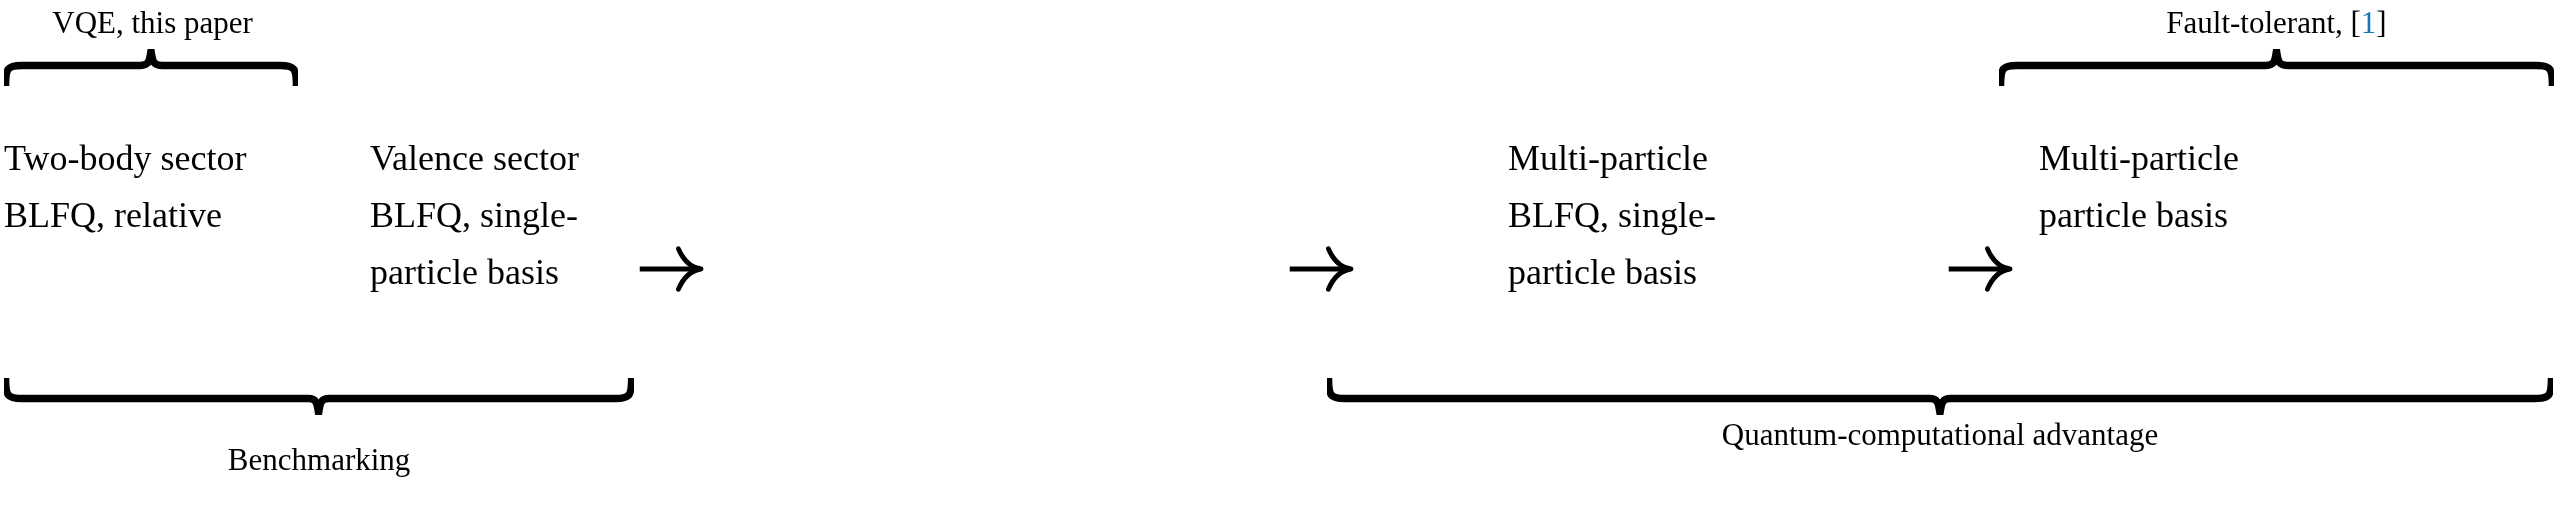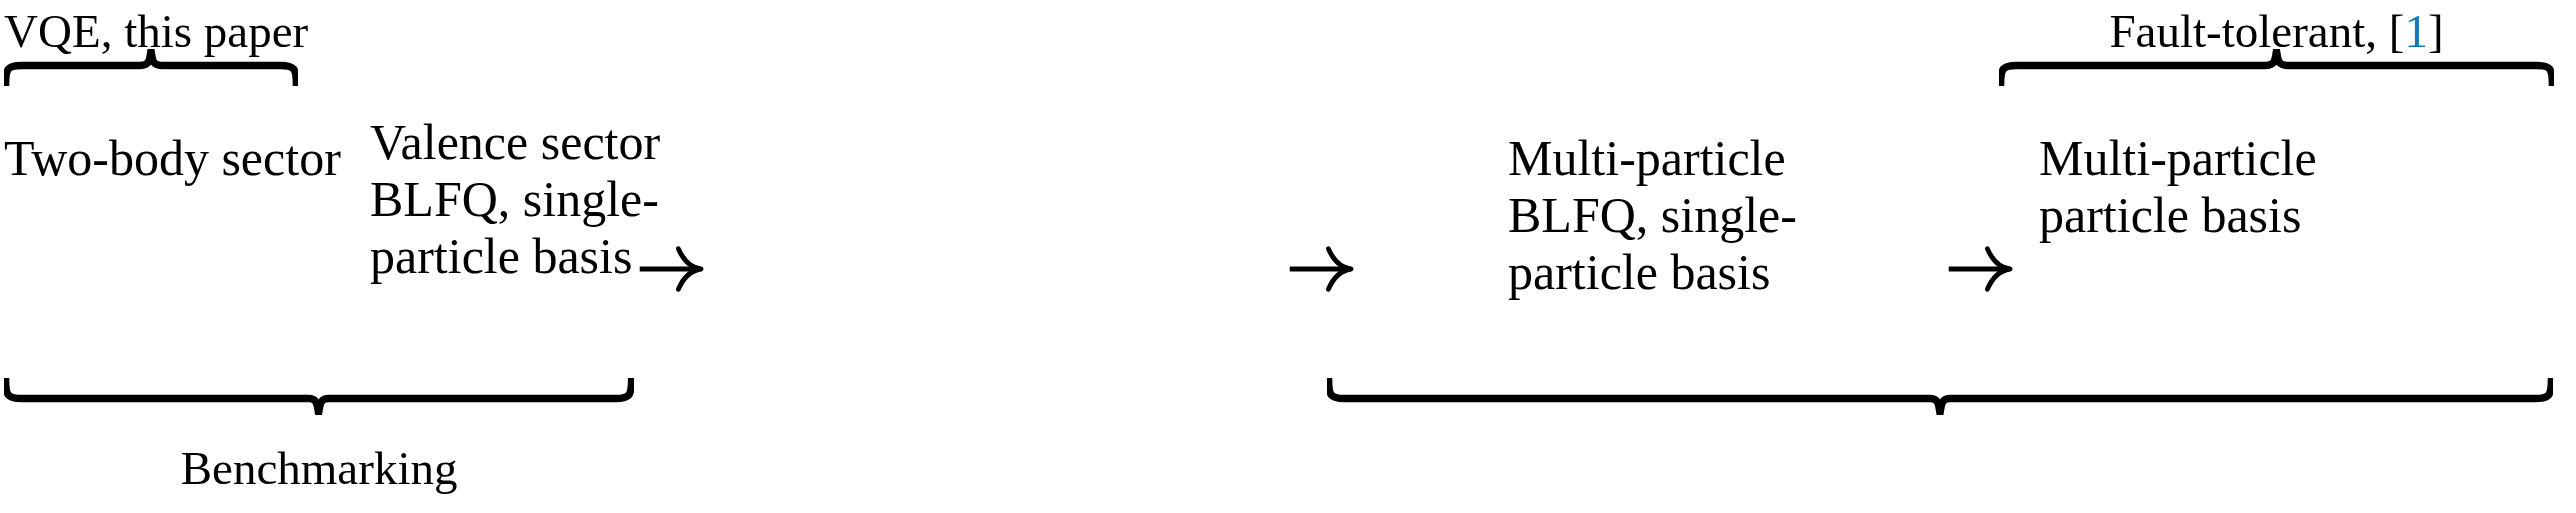--- a/index.html
+++ b/index.html
@@ -11,32 +11,32 @@
   }
   #stage{position:relative;width:2576px;height:513px;background:#fff;}
 
   
   .brace{position:absolute;}
   .brace svg{display:block;width:100%;height:100%;}
 
   
   .brace-label{
     position:absolute;
-    font-size:47px;
+    font-size:31px;
     line-height:1.05;
     white-space:nowrap;
     text-align:center;
     color:#000;
   }
   .cite{color:#1577b8;}
 
   
   .col{
     position:absolute;
-    font-size:50px;
+    font-size:36px;
     line-height:57px;
     white-space:nowrap;
   }
   .col .ln{display:block;}
 
   .arrow{
     position:absolute;
     font-size:50px;
     line-height:57px;
     color:#000;
@@ -59,30 +59,31 @@
   <div class="brace-label" style="left:2000px;top:6.5px;width:553px;"><span>Fault-tolerant, </span><span>[</span><span class="cite">1</span><span>]</span></div>
 
   <div class="brace" style="left:1999px;top:49px;width:555px;height:37px;">
     <svg viewBox="0 0 682 45" preserveAspectRatio="none">
       <path d="M 2 44 C 2 24 4 20 22 20 L 328 20 C 338 20 339 16 341 2 C 343 16 344 20 354 20 L 660 20 C 678 20 680 24 680 44" fill="none" stroke="#000" stroke-width="9" stroke-linecap="round" stroke-linejoin="round"></path>
     </svg>
   </div>
 
   <div class="col" style="left:4.1px;top:130px;">
     <span class="ln">Two-body sector</span>
+    <span class="ln">BLFQ, relative</span>
   </div>
 
   <div class="arrow" style="left:636px;top:244px;">
     <svg width="72" height="50" viewBox="0 0 88 62">
       <path d="M 4 31 L 74 31" fill="none" stroke="#000" stroke-width="6" stroke-linecap="butt"></path>
       <path d="M 52 6 C 58 20 66 29 80 31 C 66 33 58 42 52 56" fill="none" stroke="#000" stroke-width="6" stroke-linecap="round" stroke-linejoin="round"></path>
     </svg>
   </div>
 
-  <div class="col" style="left:370px;top:114px;">
+  <div class="col" style="left:370px;top:130px;">
     <span class="ln">Valence sector</span>
     <span class="ln">BLFQ, single-</span>
     <span class="ln">particle basis</span>
   </div>
 
   <div class="arrow" style="left:1286px;top:244px;">
     <svg width="72" height="50" viewBox="0 0 88 62">
       <path d="M 4 31 L 74 31" fill="none" stroke="#000" stroke-width="6" stroke-linecap="butt"></path>
       <path d="M 52 6 C 58 20 66 29 80 31 C 66 33 58 42 52 56" fill="none" stroke="#000" stroke-width="6" stroke-linecap="round" stroke-linejoin="round"></path>
     </svg>
@@ -113,15 +114,16 @@
   </div>
 
   <div class="brace-label" style="left:4.1px;top:444px;width:630px;">Benchmarking</div>
 
   <div class="brace" style="left:1327px;top:378px;width:1226px;height:37px;">
     <svg viewBox="0 0 1508 45" preserveAspectRatio="none">
       <path d="M 2 1 C 2 21 4 25 22 25 L 741 25 C 751 25 752 29 754 43 C 756 29 757 25 767 25 L 1486 25 C 1504 25 1506 21 1506 1" fill="none" stroke="#000" stroke-width="9" stroke-linecap="round" stroke-linejoin="round"></path>
     </svg>
   </div>
 
+  <div class="brace-label" style="left:1327px;top:419px;width:1226px;">Quantum-computational advantage</div>
 
 </div>
 
 
 </body></html>

